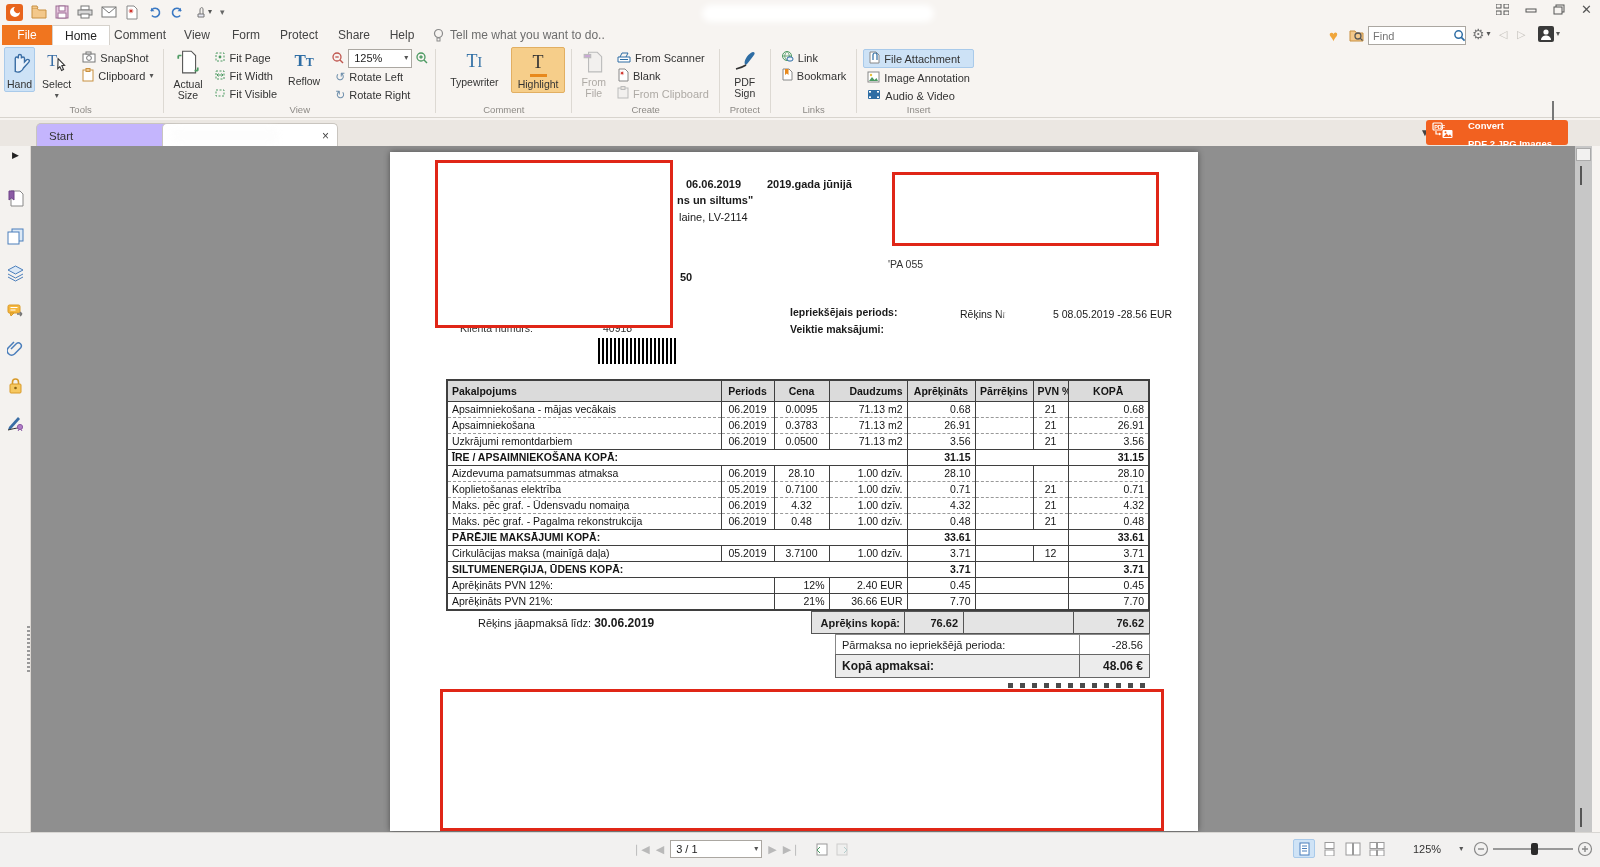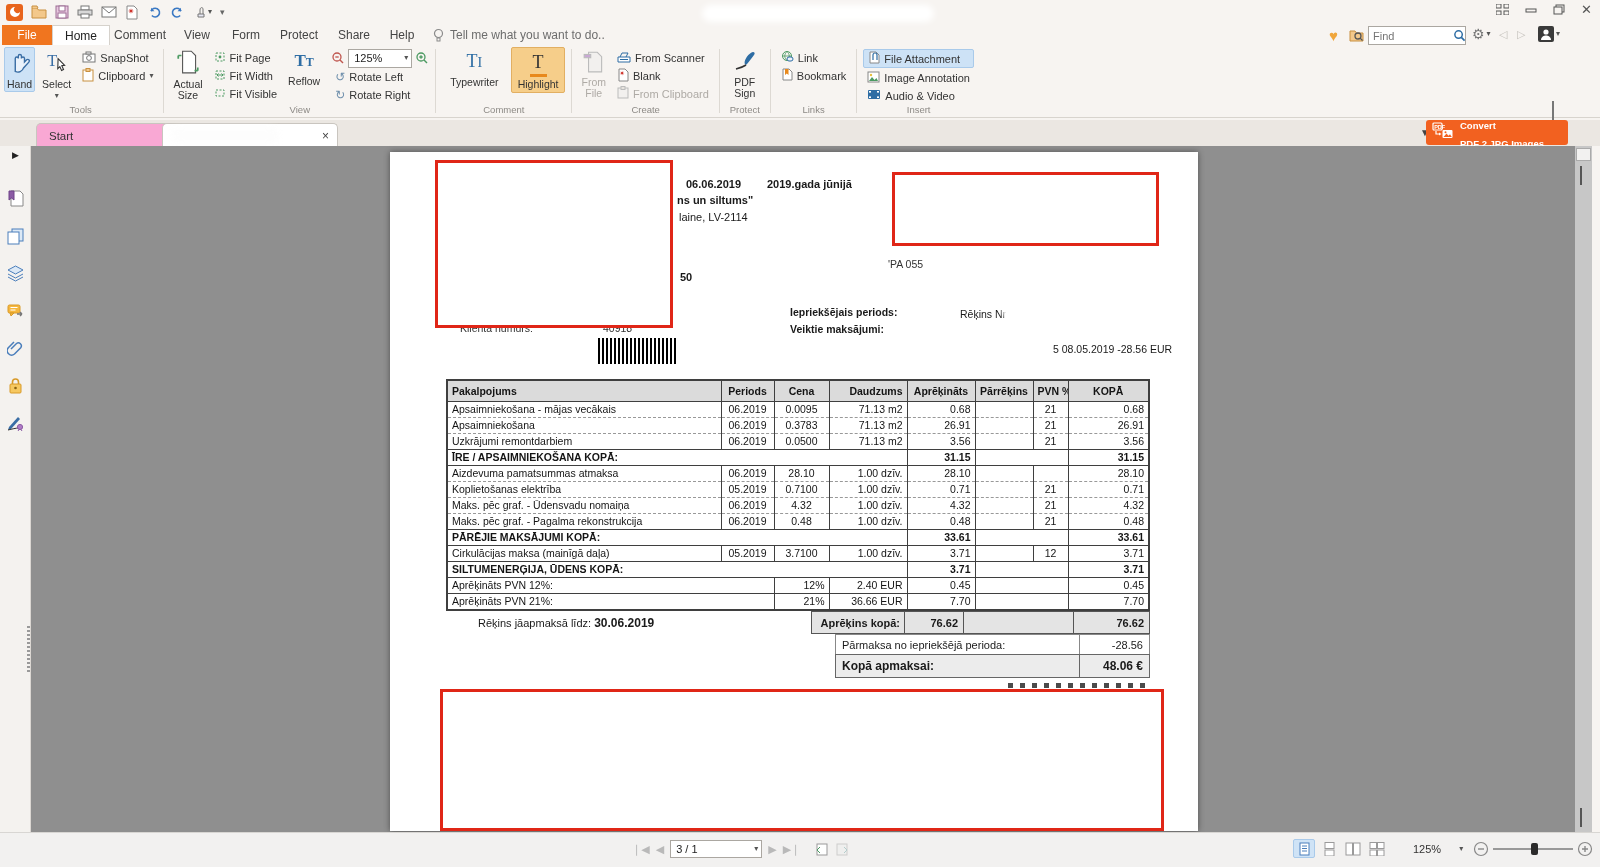--- a/index.html
+++ b/index.html
@@ -29,21 +29,21 @@
   .smallbtn{display:flex;align-items:center;gap:4px;font-size:11px;color:#333;height:17px;padding:0 4px;border-radius:2px;white-space:nowrap;}
   .smallbtn.hl{background:#CDE2F6;border:1px solid #A9CAEA;}
   .smallbtn.dis, .bigbtn.dis{color:#AEAAA5;}
   .caret{font-size:8px;color:#555;line-height:1;}
   .combo{background:#fff;border:1px solid #ABA7A1;display:flex;align-items:center;font-size:11px;color:#222;height:17px;}
   .chevup{width:7px;height:7px;border-left:2px solid #777;border-top:2px solid #777;transform:rotate(45deg);}
   .chevdn{width:7px;height:7px;border-left:2px solid #777;border-top:2px solid #777;transform:rotate(225deg);}
   
   #doctabs{position:absolute;left:0;top:120px;width:1600px;height:26px;background:#EBE7E2;}
   .dtab{position:absolute;top:3px;height:23px;border:1px solid #C9C5BF;border-bottom:none;border-radius:5px 5px 0 0;font-size:11.5px;color:#333;display:flex;align-items:center;padding:0 12px;}
-  #convertbtn{position:absolute;right:32px;top:0px;width:130px;height:25px;background:#F26120;border-radius:3px;color:#fff;display:flex;align-items:center;gap:6px;padding:0 6px;}
+  #convertbtn{position:absolute;right:32px;top:0px;width:130px;height:25px;background:#F26120;border-radius:3px;color:#fff;display:flex;align-items:center;gap:14px;padding:0 6px;}
   #convertbtn .l1{font-size:9.5px;font-weight:700;line-height:1.15;}
   
   #sidebar{position:absolute;left:0;top:146px;width:30px;height:686px;background:#F4F2EF;border-right:1px solid #DBD7D2;}
   .sbicon{position:absolute;left:7px;width:17px;height:17px;}
   
   #docarea{position:absolute;left:31px;top:146px;width:1545px;height:686px;background:#8F8F8F;}
   #page{position:absolute;left:359px;top:6px;width:808px;height:679px;background:#fff;box-shadow:0 0 6px rgba(0,0,0,.45);font-size:11px;color:#1a1a1a;}
   .redbox{position:absolute;border:3px solid #E02617;background:#fff;}
   .bold{font-weight:700;}
   .doc-sm{font-size:10.5px;}
@@ -433,21 +433,21 @@
           </div>
         </div>
       </div>
       <div class="rgroup-label">Insert</div>
     </div>
     <div style="flex:1;"></div>
     <div class="abs" style="left:1552px;top:58px;"><span class="chevup"></span></div>
   </div>
 
   <div id="doctabs">
-    <div class="dtab" style="left:36px;width:120px;background:#f9a8d4;">Start</div>
+    <div class="dtab" style="left:36px;width:120px;background:#c4b5fd;">Start</div>
     <div class="dtab" style="left:162px;width:150px;background:#fff;">
       <span class="blurblob" style="left:8px;top:4px;width:108px;height:15px;background:#fdfdfd;"></span>
       <span style="position:absolute;right:8px;color:#444;font-size:12px;">×</span>
     </div>
     <span class="abs" style="left:1420px;top:7px;color:#444;font-size:10px;">▼</span>
     <div id="convertbtn">
       <span><svg width="22" height="17" viewBox="0 0 22 17">
             <rect x="1" y="1" width="9" height="7" rx="1" fill="none" stroke="#fff" stroke-width="1.2"></rect>
             <text x="2.2" y="6.8" font-size="5.5" fill="#fff" font-weight="bold">PDF</text>
             <path d="M4 9v3h4" fill="none" stroke="#fff" stroke-width="1.2"></path>
@@ -514,21 +514,21 @@
       <div class="redbox" style="left:502px;top:20px;width:261px;height:68px;"></div>
 
       <div class="barcode" style="left:208px;top:186px;width:80px;height:26px;"></div>
 
       <div class="abs doc-sm" style="left:498px;top:106px;color:#333;">'PA 055</div>
       <div class="blurblob" style="left:570px;top:101px;width:140px;height:15px;filter:blur(2.5px);"></div>
       <div class="abs doc-sm bold" style="left:400px;top:154px;">Iepriekšējais periods:</div>
       <div class="abs doc-sm bold" style="left:400px;top:171px;">Veiktie maksājumi:</div>
       <div class="abs doc-sm" style="left:570px;top:156px;">Rēķins Nr</div>
       <div class="blurblob" style="left:612px;top:152px;width:52px;height:14px;filter:blur(2.5px);"></div>
-      <div class="abs doc-sm" style="left:663px;top:156px;margin-top:35px;">5  08.05.2019  -28.56 EUR</div>
+      <div class="abs doc-sm" style="left:663px;top:156px;">5  08.05.2019  -28.56 EUR</div>
 
       <table id="invoice-table" class="abs" style="left:56px;top:227px;width:702px;">
           <colgroup>
             <col style="width: 274px;">
             <col style="width: 53px;">
             <col style="width: 55px;">
             <col style="width: 78px;">
             <col style="width: 68px;">
             <col style="width: 58px;">
             <col style="width: 35px;">

